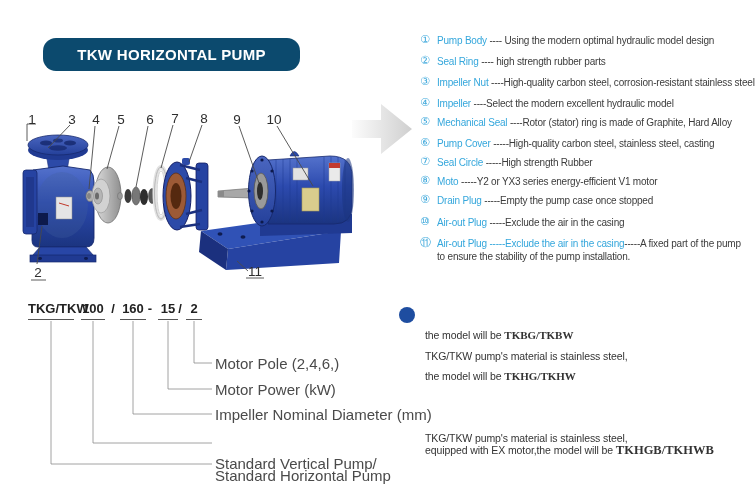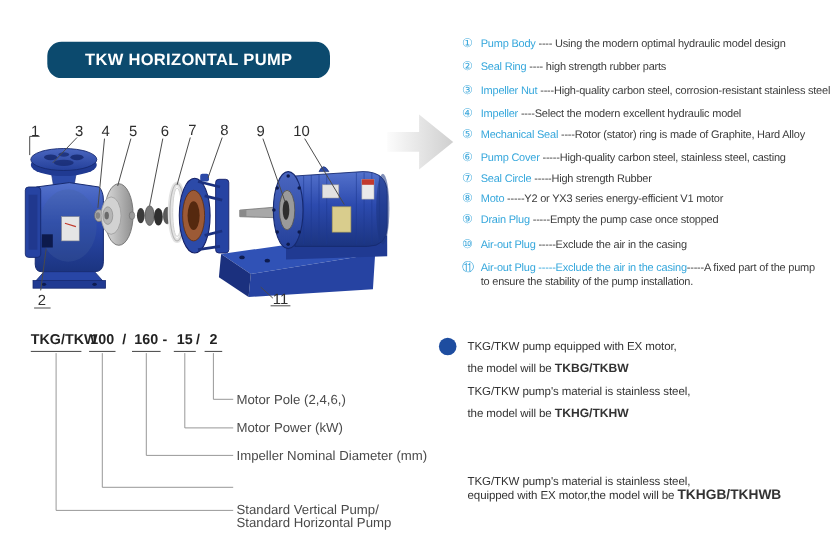--- a/index.html
+++ b/index.html
@@ -15,26 +15,26 @@
   .plist-item{position:absolute;left:420px;width:336px;padding-left:17px;box-sizing:border-box;
               font-size:10px;line-height:12.5px;letter-spacing:-.2px;color:#3c3c3c;white-space:nowrap;}
   .plist-item.wrap{white-space:normal;width:330px;}
   .plist-item .cnum{position:absolute;left:0;top:-1px;color:#3fa9dc;font-size:11px;
                     font-family:"DejaVu Sans",sans-serif;}
   .plist-item .pname{color:#35a7dc;}
 
   
   .seg{position:absolute;top:301px;font-size:13px;font-weight:bold;color:#222;text-align:center;}
   .seg.u{border-bottom:1.2px solid #555;padding-bottom:3px;}
-  .mlabel{position:absolute;font-size:12px;color:#4a4a4a;line-height:11.5px;white-space:nowrap;}
+  .mlabel{position:absolute;font-size:15px;color:#4a4a4a;line-height:11.5px;white-space:nowrap;}
 
   
   .bullet{position:absolute;left:399px;top:307px;width:16px;height:16px;border-radius:50%;background:#1e4da0;}
   .vline{position:absolute;left:425px;font-size:10.5px;color:#333;white-space:nowrap;letter-spacing:-.1px;}
-  .vline b{font-size:11px;letter-spacing:0;}
+  .vline b{font-size:11px;letter-spacing:0;font-family:Liberation Serif, serif;}
   .vline b.big{font-size:12.5px;text-align:center;}
 
   svg text{font-family:"Liberation Sans","DejaVu Sans",sans-serif;}
 </style>
 </head>
 <body>
 
 <div id="page">
 
   <div class="banner">
@@ -225,20 +225,19 @@
 
   <div class="mlabel" style="left:215px;top:358px">Motor Pole (2,4,6,)</div>
   <div class="mlabel" style="left:215px;top:384px">Motor Power  (kW)</div>
   <div class="mlabel" style="left:215px;top:409px">Impeller Nominal Diameter (mm)</div>
   <div class="mlabel" style="left:215px;top:458px">
     <span style="display:block">Standard Vertical Pump/</span>
     <span style="display:block">Standard Horizontal Pump</span>
   </div>
 
   <div class="bullet"></div>
-  <div class="vline" style="top:309px">TKG/TKW pump equipped with EX motor,</div>
   <div class="vline" style="top:329px"><span>the model will be </span><b>TKBG/TKBW</b></div>
   <div class="vline" style="top:350px">TKG/TKW pump's material is stainless steel,</div>
   <div class="vline" style="top:370px"><span>the model will be </span><b>TKHG/TKHW</b></div>
   <div class="vline" style="top:432px">TKG/TKW pump's material is stainless steel,</div>
   <div class="vline" style="top:443px"><span>equipped with EX motor,the model will be </span><b class="big">TKHGB/TKHWB</b></div>
 
 </div>
 
 </body></html>

